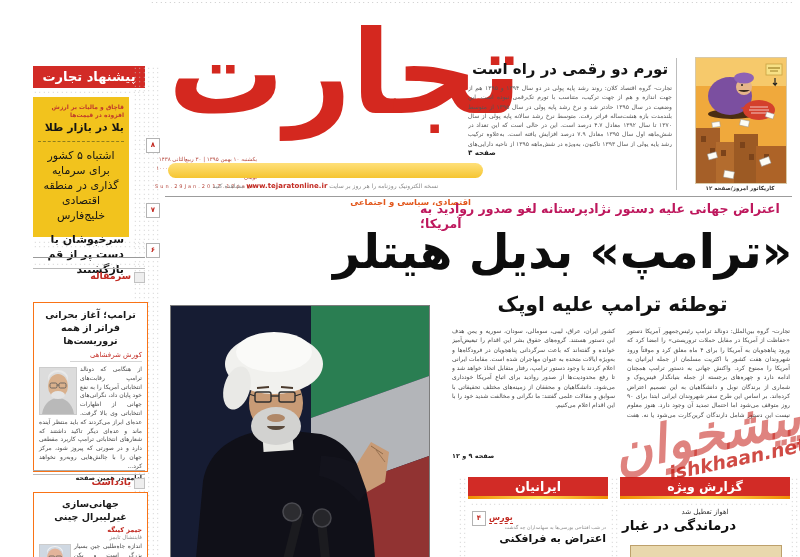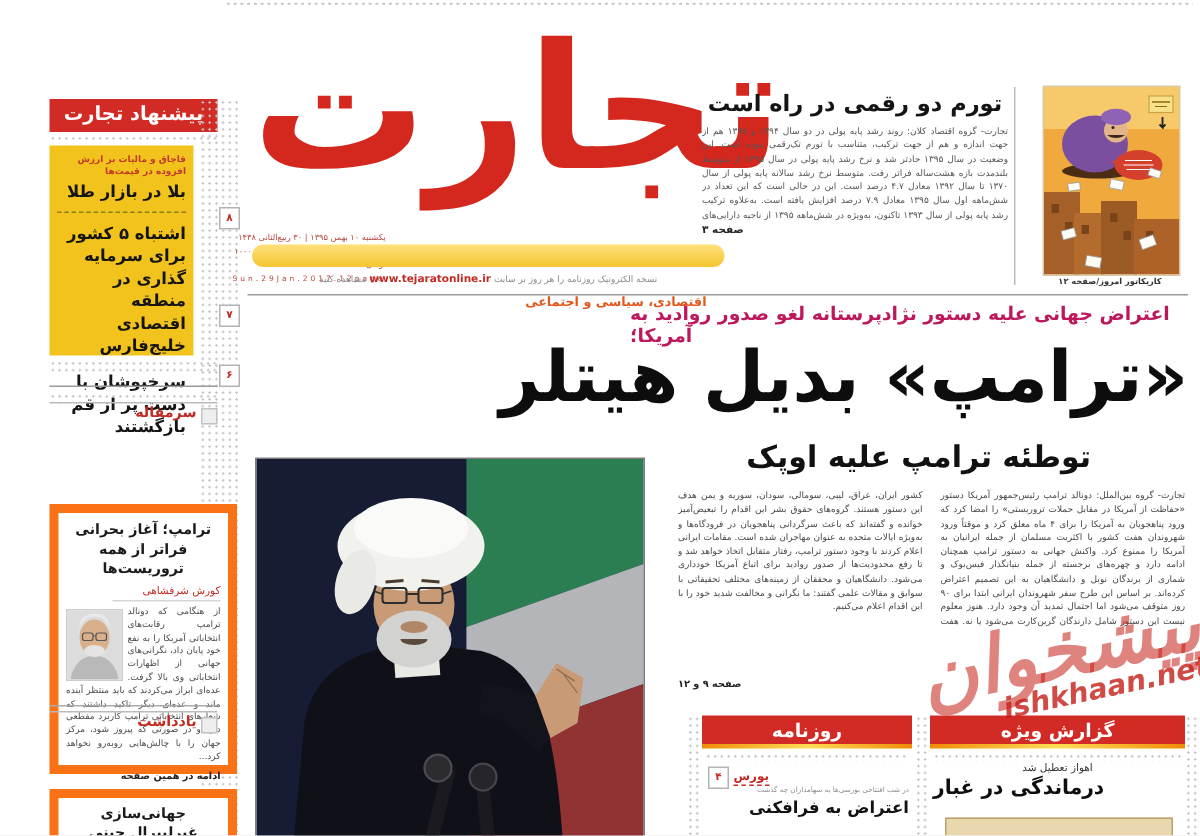--- a/index.html
+++ b/index.html
@@ -9,41 +9,41 @@
   .rtl{direction:rtl;}
   .dots{background-image:radial-gradient(circle,#c3c3c3 .7px,transparent .85px);background-size:4.5px 4.5px;}
   .jus{text-align:justify;text-justify:inter-word;}
   .band{background:#d22b26;color:#fff;font-weight:bold;text-align:center;}
   .bandline{background:linear-gradient(90deg,#ef8c05,#ffdd55,#ef8c05);}
   .chip{width:12px;height:13px;background:#fff;border:1px solid #b3b3b3;color:#c22a22;
         font-size:7px;font-weight:bold;text-align:center;line-height:13px;z-index:5;}
   .label-row{height:14px;border-top:1px solid #bbb;}
   .label-row .sq{position:absolute;right:0;top:3px;width:9px;height:9px;border:1px solid #c2c2c2;background:#eee;}
   .label-row .txt{position:absolute;right:14px;top:1px;color:#c22a22;font-size:9.5px;font-weight:bold;}
-  .sbox{border:6px solid #f97316;background:#fff;margin-top:34px;}
+  .sbox{border:1px solid #f97316;background:#fff;}
 </style>
 </head>
 <body>
 
 <div id="page">
 
   <div class="abs dots" style="left:150px;top:0;width:645px;height:5px;"></div>
 
   <div class="abs band" style="left:33px;top:66px;width:112px;height:22px;font-size:13px;line-height:22px;">
     <span>پیشنهاد تجارت</span>
   </div>
   <div class="abs dots" style="left:33px;top:90px;width:112px;height:6px;"></div>
 
   <div class="abs dots" style="left:133px;top:66px;width:27px;height:491px;"></div>
 
   <div class="abs rtl" style="left:33px;top:97px;width:86px;height:128px;background:#f2c31d;padding:6px 5px;">
     <div style="font-size:6px;line-height:8px;color:#c0392b;font-weight:bold;text-align:right;">قاچاق و مالیات بر ارزش افزوده در قیمت‌ها</div>
     <div style="font-size:11px;line-height:14px;color:#151515;font-weight:bold;text-align:right;margin-top:2px;">بلا در بازار طلا</div>
     <div style="border-top:1px dashed #8f7d1c;margin:6px 0;"></div>
-    <div style="font-size:11px;line-height:15px;color:#151515;font-weight:bold;text-align:right;">اشتباه ۵ کشور برای سرمایه گذاری در منطقه اقتصادی خلیج‌فارس</div>
+    <div style="font-size:11px;line-height:15px;color:#151515;font-weight:normal;text-align:center;">اشتباه ۵ کشور برای سرمایه گذاری در منطقه اقتصادی خلیج‌فارس</div>
     <div style="font-size:11px;line-height:15px;color:#151515;font-weight:bold;text-align:right;margin-top:9px;">سرخپوشان با دست پر از قم بازگشتند</div>
   </div>
 
   <div class="abs chip" style="left:146px;top:138px;">۸</div>
   <div class="abs chip" style="left:146px;top:203px;">۷</div>
   <div class="abs chip" style="left:146px;top:243px;">۶</div>
 
   <div class="abs dots" style="left:33px;top:240px;width:112px;height:10px;"></div>
   <div class="abs" style="left:33px;top:257px;width:112px;height:1px;background:#9a9a9a;"></div>
   <div class="abs dots" style="left:33px;top:262px;width:112px;height:6px;"></div>
@@ -211,21 +211,21 @@
       </svg>
       <div class="jus" style="font-size:6px;line-height:8.6px;color:#4a4a4a;margin-top:2px;">اندازه جاه‌طلبی چین بسیار بزرگ است و پکن می‌خواهد نقش نخست را در اقتصاد جهانی ایفا کند و...</div>
     </div>
   </div>
 
   <div class="abs dots" style="left:458px;top:477px;width:8px;height:80px;"></div>
   <div class="abs dots" style="left:610px;top:477px;width:8px;height:80px;"></div>
   <div class="abs dots" style="left:790px;top:477px;width:8px;height:80px;"></div>
 
   <div class="abs band" style="left:468px;top:477px;width:140px;height:19px;font-size:12.5px;line-height:19px;letter-spacing:3px;">
-    <span>روزنامه</span>
+    <span>ایرانیان</span>
   </div>
   <div class="abs bandline" style="left:468px;top:496px;width:140px;height:3px;"></div>
   <div class="abs dots" style="left:470px;top:502px;width:136px;height:6px;"></div>
   <div class="abs" style="left:472px;top:511px;display:flex;align-items:center;gap:3px;">
     <span class="chip" style="position:static;display:inline-block;">۴</span>
     <span style="font-size:8px;font-weight:bold;color:#c22a22;border-bottom:1px dashed #c22a22;padding-bottom:1px;">بورس</span>
   </div>
   <div class="abs rtl" style="left:468px;top:525px;width:138px;font-size:4.8px;color:#8d8d8d;text-align:right;">در شب افتتاحی بورسی‌ها به سهامداران چه گذشت</div>
   <div class="abs rtl" style="left:468px;top:532px;width:138px;font-size:11px;font-weight:bold;color:#111;text-align:right;">اعتراض به فرافکنی</div>
 

